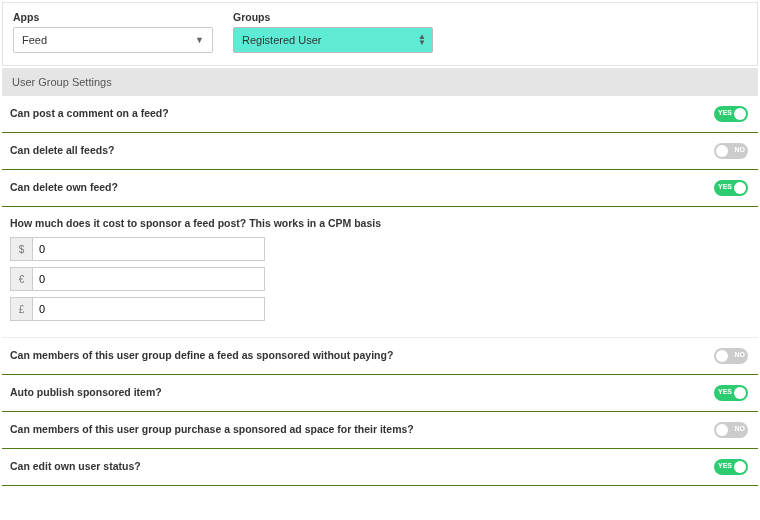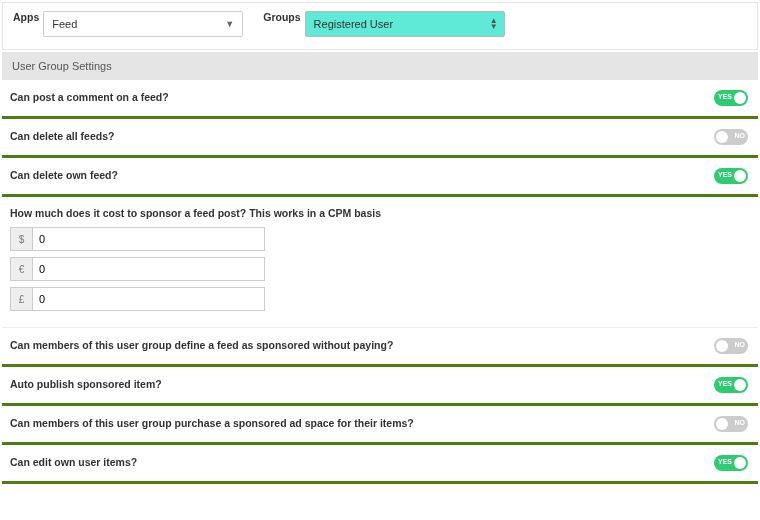--- a/index.html
+++ b/index.html
@@ -1,27 +1,27 @@
 <!DOCTYPE html>
 <html><head>
 <meta charset="utf-8">
 <style>
 * { box-sizing: border-box; margin: 0; padding: 0; }
 body { font-family: Arial, Helvetica, sans-serif; font-size: 11px; color: #333; background: #fff; width: 760px; }
 .outer { border: 1px solid #e5e5e5; margin: 2px; }
 .filters { display: flex; gap: 20px; padding: 8px 10px 12px; }
-.filter-col { display: flex; flex-direction: row; gap: 4px; }
+.filter-col { display: flex; flex-direction: column; gap: 4px; }
 .filter-col label { font-weight: bold; font-size: 10.5px; }
 .dropdown { position: relative; width: 200px; height: 26px; border: 1px solid #ccc; border-radius: 2px; display: flex; align-items: center; padding: 0 8px; background: #fff; cursor: pointer; font-size: 11px; }
 .dropdown.grey { background: #5eead4; border-color: #bbb; }
 .dropdown .caret { position: absolute; right: 8px; top: 50%; transform: translateY(-50%); font-size: 9px; color: #666; }
 .dropdown .updown { position: absolute; right: 6px; top: 50%; transform: translateY(-50%); font-size: 8px; color: #555; line-height: 6px; }
 .section-hdr { background: #e5e5e5; border: 1px solid #e5e5e5; border-left: none; border-right: none; padding: 7px 10px; font-size: 11px; color: #555; margin: 2px 2px 0; }
 .settings { margin: 0 2px; }
-.row { border-bottom: 3px solid #4d7c0f; padding: 10px 10px 10px 8px; display: flex; align-items: flex-start; justify-content: space-between; gap: 12px; }
+.row { border-bottom: 1px solid #4d7c0f; padding: 10px 10px 10px 8px; display: flex; align-items: flex-start; justify-content: space-between; gap: 12px; }
 .row .q { font-weight: bold; font-size: 10.5px; line-height: 1.4; }
 .row .help { font-weight: normal; color: #bbb; font-size: 9.5px; margin-top: 4px; line-height: 1.3; }
 .toggle { flex: 0 0 auto; width: 34px; height: 16px; border-radius: 10px; position: relative; cursor: pointer; display: flex; align-items: center; }
 .toggle.on { background: #2ecc71; justify-content: flex-start; }
 .toggle.off { background: #ccc; justify-content: flex-end; }
 .toggle .knob { width: 12px; height: 12px; border-radius: 50%; background: #fff; position: absolute; top: 2px; }
 .toggle.on .knob { right: 2px; }
 .toggle.off .knob { left: 2px; }
 .toggle .lbl { font-size: 7px; font-weight: bold; color: #fff; position: absolute; top: 3px; }
 .toggle.on .lbl { left: 4px; }
@@ -118,21 +118,21 @@
 
   <div class="row">
     <div class="q">Can members of this user group purchase a sponsored ad space for their items?</div>
     <div class="toggle off">
       <span class="lbl">NO</span>
       <span class="knob"></span>
     </div>
   </div>
 
   <div class="row">
-    <div class="q">Can edit own user items?</div>
+    <div class="q">Can edit own user status?</div>
     <div class="toggle on">
       <span class="lbl">YES</span>
       <span class="knob"></span>
     </div>
   </div>
 
   <div class="row" style="border-bottom:none">
     
     
   </div>

